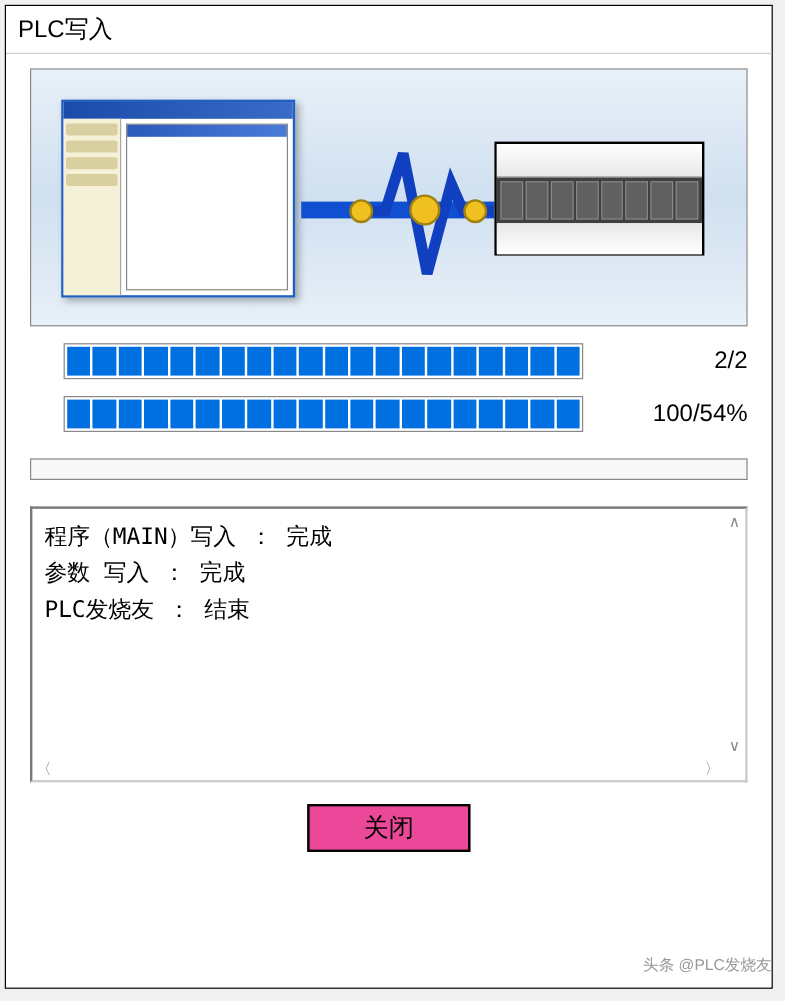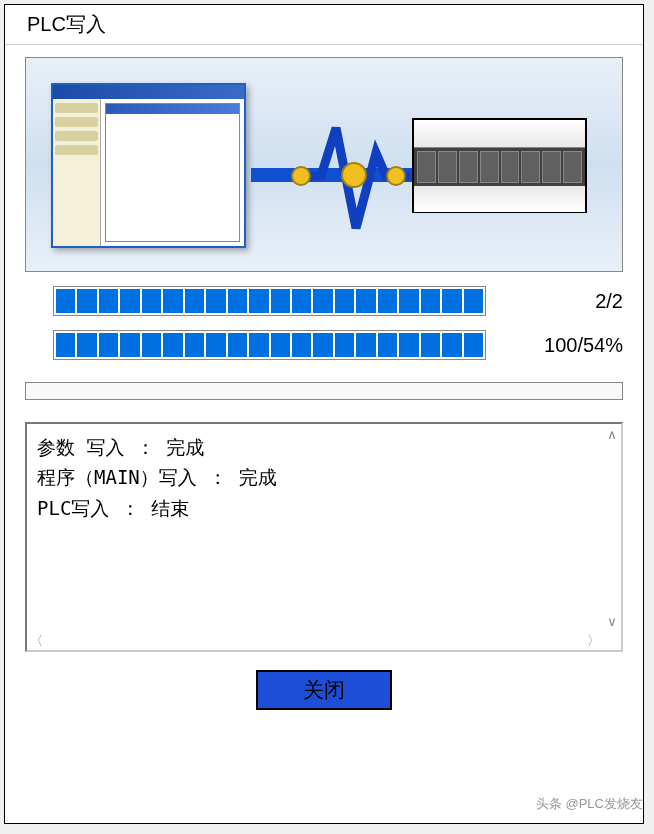--- a/index.html
+++ b/index.html
@@ -12,21 +12,21 @@
     }
     .dialog {
       background: #ffffff;
       border: 1px solid #000;
       width: 640px;
       height: 820px;
       margin: 4px;
       position: relative;
     }
     .titlebar {
-      padding: 6px 22px;
+      padding: 6px 10px;
       font-size: 20px;
       color: #000;
       border-bottom: 1px solid #ccc;
     }
     .content {
       padding: 12px 20px;
     }
     .illustration {
       width: 100%;
       height: 215px;
@@ -230,21 +230,21 @@
     
     .button-row {
       display: flex;
       justify-content: center;
       margin-top: 18px;
     }
     .close-button {
       padding: 4px 45px;
       font-size: 21px;
       border: 2px solid #000;
-      background: #1d4ed8;
+      background: #ec4899;
       cursor: pointer;
     }
     
     .watermark {
       position: absolute;
       bottom: 10px;
       right: 0;
       font-size: 13px;
       color: #999;
     }
@@ -346,23 +346,23 @@
           <div class="progress-segment"></div>
           <div class="progress-segment"></div>
         </div>
       <div class="progress-label">100/54%</div>
     </div>
 
     <div class="thin-bar"></div>
 
     <div class="log-area">
       <div class="log-content" id="logcontent">
+          <div class="log-line">程序（MAIN）写入 ： 完成</div>
           <div class="log-line">参数 写入 ： 完成</div>
-          <div class="log-line">程序（MAIN）写入 ： 完成</div>
-          <div class="log-line">PLC写入 ： 结束</div>
+          <div class="log-line">PLC发烧友 ： 结束</div>
         </div>
       <div class="scroll-v">
         <span>∧</span>
         <span>∨</span>
       </div>
       <div class="scroll-h">
         <span>〈</span>
         <span>〉</span>
       </div>
     </div>

